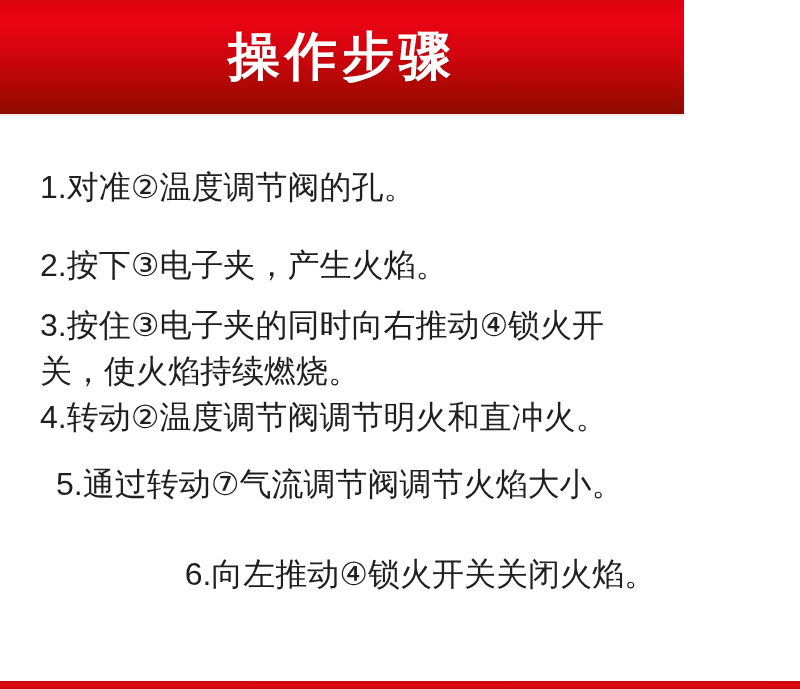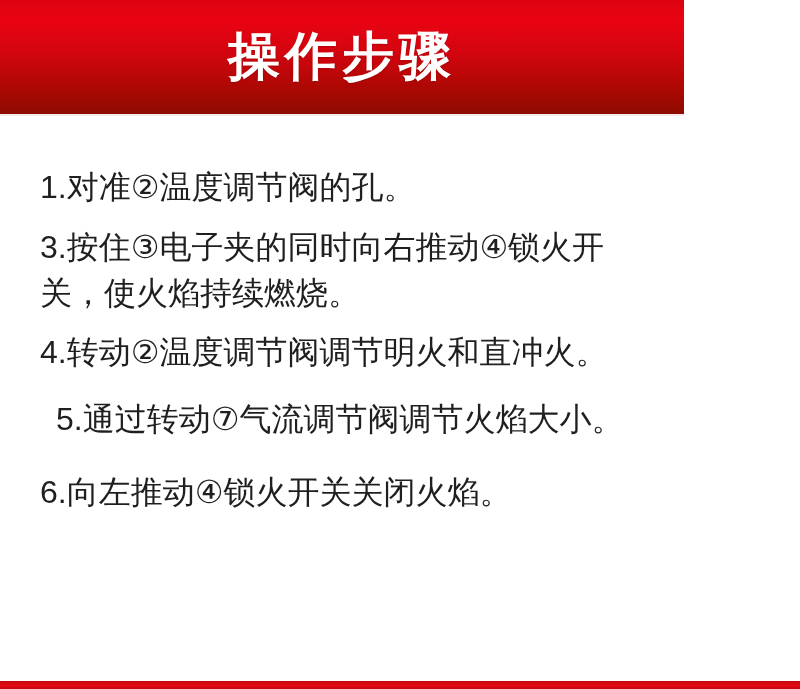--- a/index.html
+++ b/index.html
@@ -50,23 +50,23 @@
     margin: 0;
     max-width: 748px;
     font-size: 32px;
     line-height: 46px;
     color: #1f1f1f;
     font-weight: 500;
   }
   .step-1 { margin-top: 48px; }
   .step-2 { margin-top: 32px; }
   .step-3 { margin-top: 14px; }
-  .step-4 { margin-top: 13px; }
+  .step-4 { }
   .step-5 { margin-top: 21px; margin-left: 16px; }
-  .step-6 { margin-top: 27px; }
+  .step-6 { margin-top: 44px; text-align: right; }
   
   .bottom-strip {
     position: absolute;
     left: 0;
     bottom: 0;
     width: 800px;
     height: 8px;
     background: linear-gradient(180deg, #c50911 0%, #e20a10 55%, #c10810 100%);
   }
 </style>
@@ -74,20 +74,21 @@
 <body>
 
 <div class="page">
 
   <header class="banner">
     <h1>操作步骤</h1>
   </header>
 
   <main class="steps">
     <p class="step step-1">1.对准②温度调节阀的孔。</p>
+    <p class="step step-2">2.按下③电子夹，产生火焰。</p>
     <p class="step step-3">3.按住③电子夹的同时向右推动④锁火开关，使火焰持续燃烧。</p>
     <p class="step step-4">4.转动②温度调节阀调节明火和直冲火。</p>
     <p class="step step-5">5.通过转动⑦气流调节阀调节火焰大小。</p>
     <p class="step step-6">6.向左推动④锁火开关关闭火焰。</p>
   </main>
 
   <footer class="bottom-strip"></footer>
 
 </div>
 

